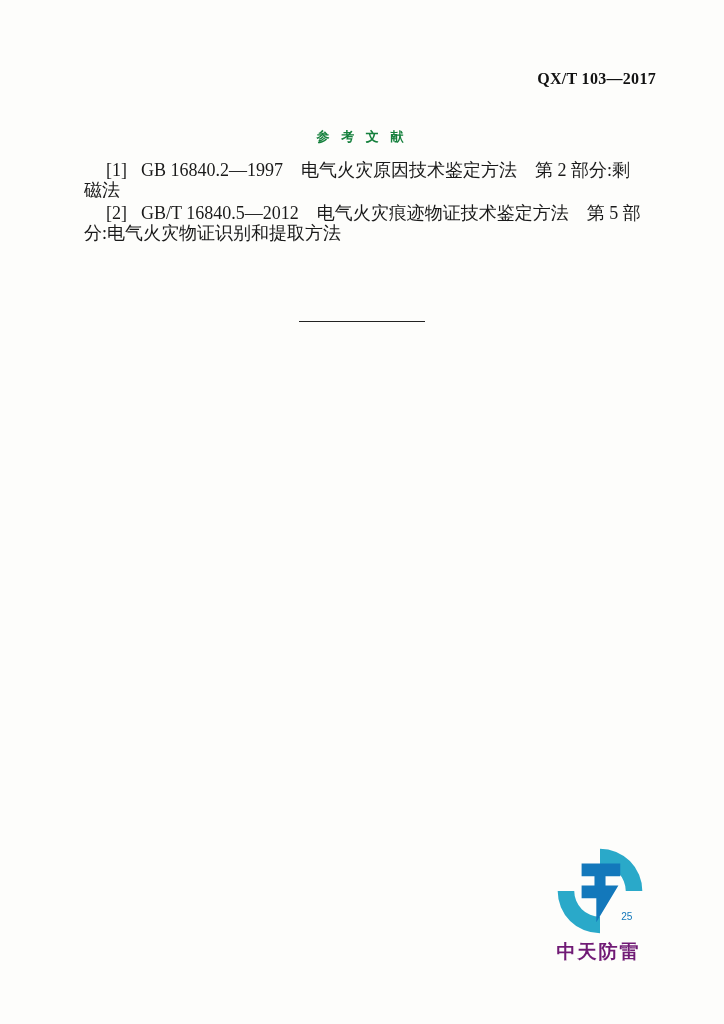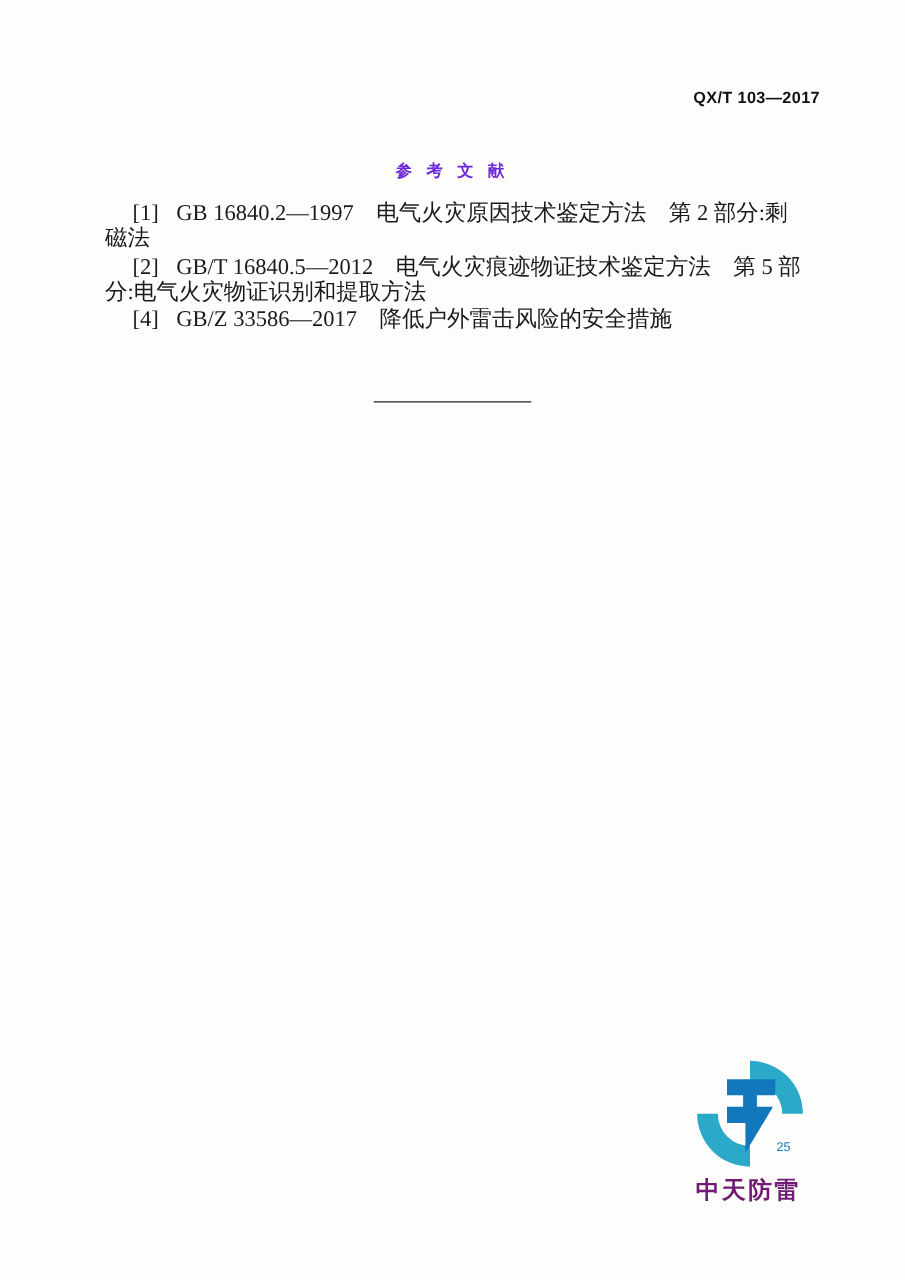--- a/index.html
+++ b/index.html
@@ -13,38 +13,38 @@
     height: 1024px;
     background: #fdfdfb;
     overflow: hidden;
     font-family: "Liberation Serif", serif;
     color: #1a1a1a;
   }
   .header {
     position: absolute;
     top: 70px;
     right: 68px;
-    font-family: Liberation Sans, sans-serif;
-    font-size: 13px;
+    font-family: Liberation Serif, serif;
+    font-size: 16px;
     letter-spacing: 0.3px;
     color: #111;
     font-weight: 600;
     margin-left: 36px;
   }
   .doc-title {
     position: absolute;
     top: 128px;
     left: 0;
     width: 100%;
     text-align: center;
     font-family: "Liberation Sans", sans-serif;
     font-size: 13px;
     font-weight: 700;
     letter-spacing: 4px;
-    color: #6d28d9;
+    color: #15803d;
   }
   .ref-list {
     position: absolute;
     top: 160px;
     left: 84px;
     width: 560px;
   }
   .ref-item {
     font-size: 18px;
     line-height: 20px;
@@ -105,23 +105,20 @@
 
   <div class="doc-title">参 考 文 献</div>
 
   <div class="ref-list">
     <div class="ref-item">
       <span class="num">[1]</span><span class="gap-wide"></span><span>GB 16840.2—1997　电气火灾原因技术鉴定方法　第 2 部分:剩磁法</span>
     </div>
     <div class="ref-item">
       <span class="num">[2]</span><span class="gap-wide"></span><span>GB/T 16840.5—2012　电气火灾痕迹物证技术鉴定方法　第 5 部分:电气火灾物证识别和提取方法</span>
     </div>
-    <div class="ref-item">
-      <span class="num">[4]</span><span class="gap-wide"></span><span>GB/Z 33586—2017　降低户外雷击风险的安全措施</span>
-    </div>
   </div>
 
   <div class="rule"></div>
 
   <div class="logo-wrap">
     <svg class="logo-mark" viewBox="0 0 100 100">
       <path d="M50 4 A46 46 0 0 1 96 50 L78 50 A28 28 0 0 0 50 22 Z" fill="#2aa9c9"></path>
       <path d="M4 50 A46 46 0 0 0 50 96 L50 78 A28 28 0 0 1 22 50 Z" fill="#2aa9c9"></path>
       <path d="M30 20 L72 20 L72 34 L56 34 L56 44 L70 44 L46 84 L46 58 L30 58 L30 44 L44 44 L44 34 L30 34 Z" fill="#1378bb"></path>
       <text x="73" y="82" font-family="Liberation Sans, sans-serif" font-size="11" fill="#1378bb">25</text>

